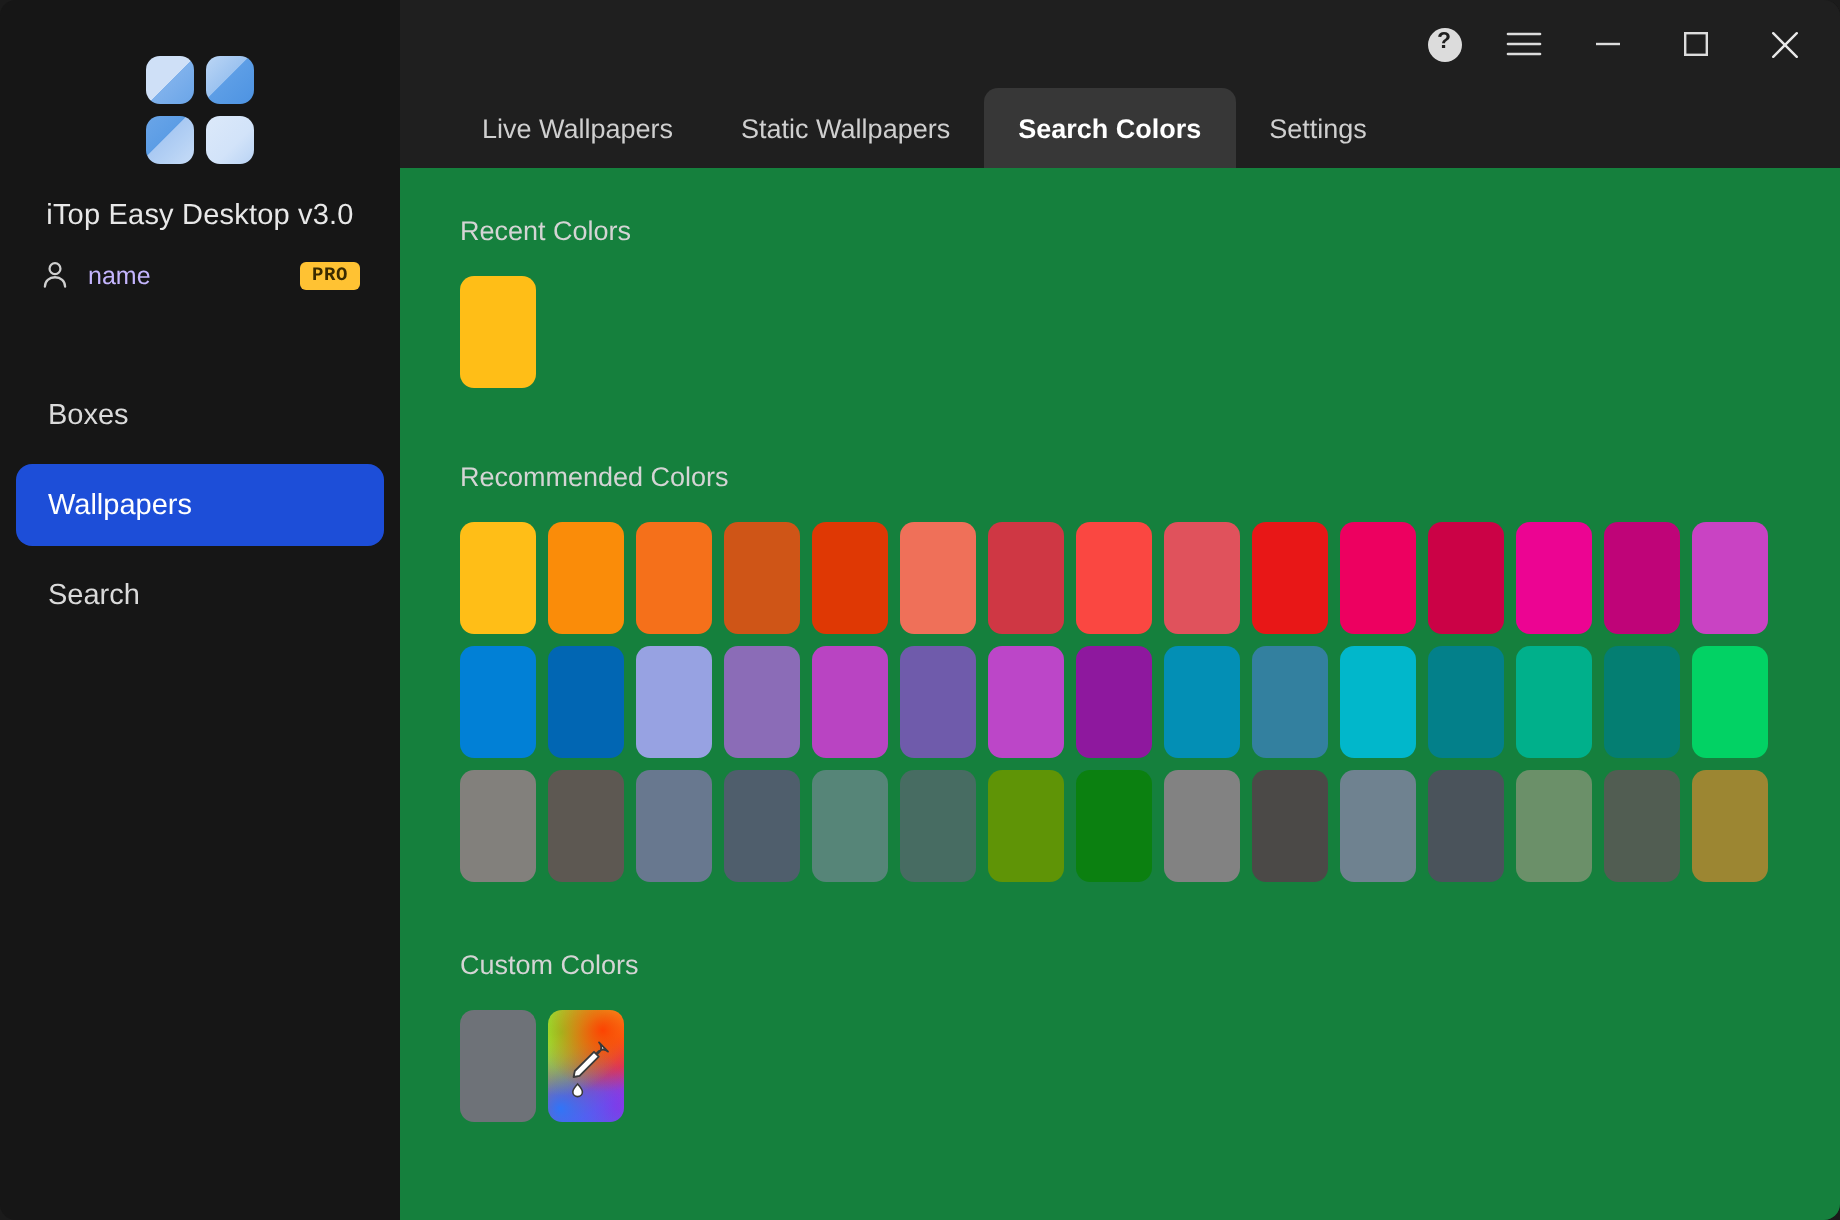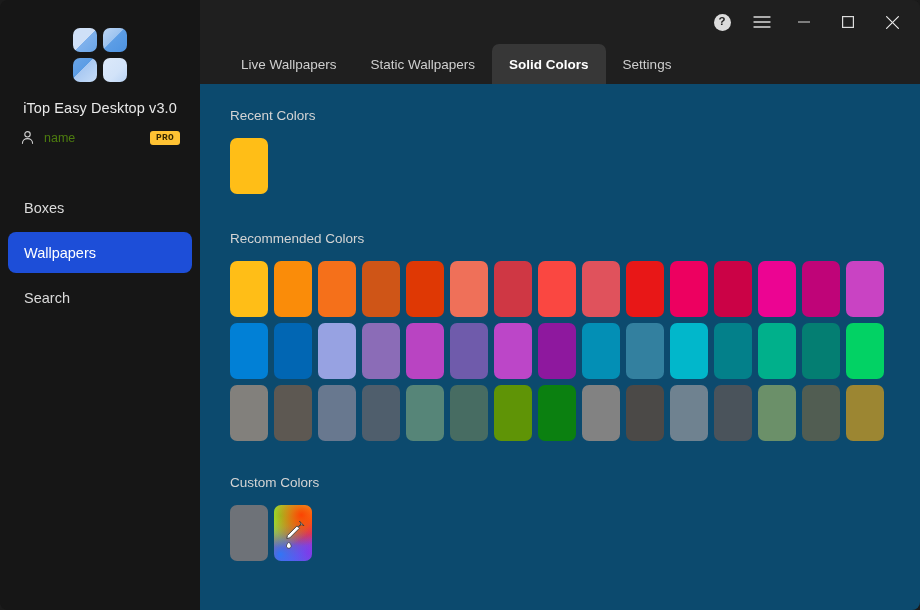--- a/index.html
+++ b/index.html
@@ -61,21 +61,21 @@
   .user-row {
     margin-top: 14px;
     width: 160px;
     display: flex;
     align-items: center;
     gap: 9px;
   }
   .user-icon { width: 15px; height: 15px; flex: 0 0 15px; display:block; }
   .user-name {
     font-size: 12.5px;
-    color: #4d7c0f;
+    color: #c4b5fd;
     flex: 1 1 auto;
   }
   .pro-badge {
     background: #ffc233;
     color: #3a2a00;
     font-size: 9.5px;
     font-weight: bold;
     padding: 2px 6px 2.5px;
     border-radius: 3px;
     letter-spacing: .3px;
@@ -174,21 +174,21 @@
     border-radius: 7px 7px 0 0;
   }
   .tab.active {
     background: #373737;
     color: #ffffff;
     font-weight: bold;
   }
 
   .content {
     flex: 1 1 auto;
-    background: #0c4a6e;
+    background: #15803d;
     padding: 24px 16px 0 30px;
     overflow: hidden;
   }
 
   .section-label {
     font-size: 13.5px;
     color: #d4d4d4;
     margin-bottom: 15px;
   }
 
@@ -292,21 +292,21 @@
             <line x1="1.6" y1="1.6" x2="13.4" y2="13.4"></line>
             <line x1="13.4" y1="1.6" x2="1.6" y2="13.4"></line>
           </g>
         </svg>
       </div>
     </div>
 
     <div class="tabbar">
       <div class="tab">Live Wallpapers</div>
       <div class="tab">Static Wallpapers</div>
-      <div class="tab active">Solid Colors</div>
+      <div class="tab active">Search Colors</div>
       <div class="tab">Settings</div>
     </div>
 
     <div class="content">
 
       <div class="section-label">Recent Colors</div>
       <div class="swatch-row">
           <div class="swatch" style="background: rgb(255, 190, 23);"></div>
         </div>
 

